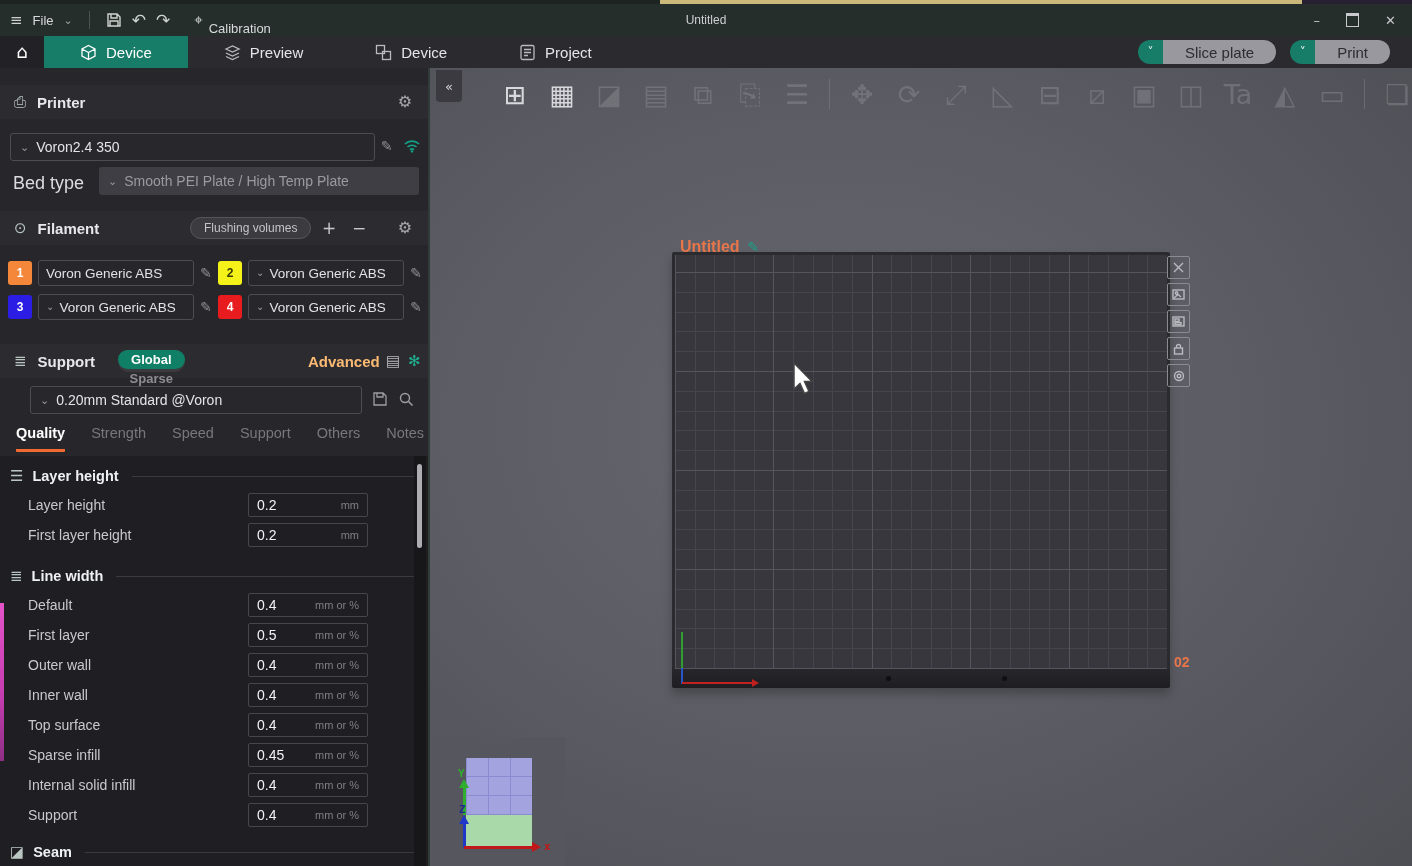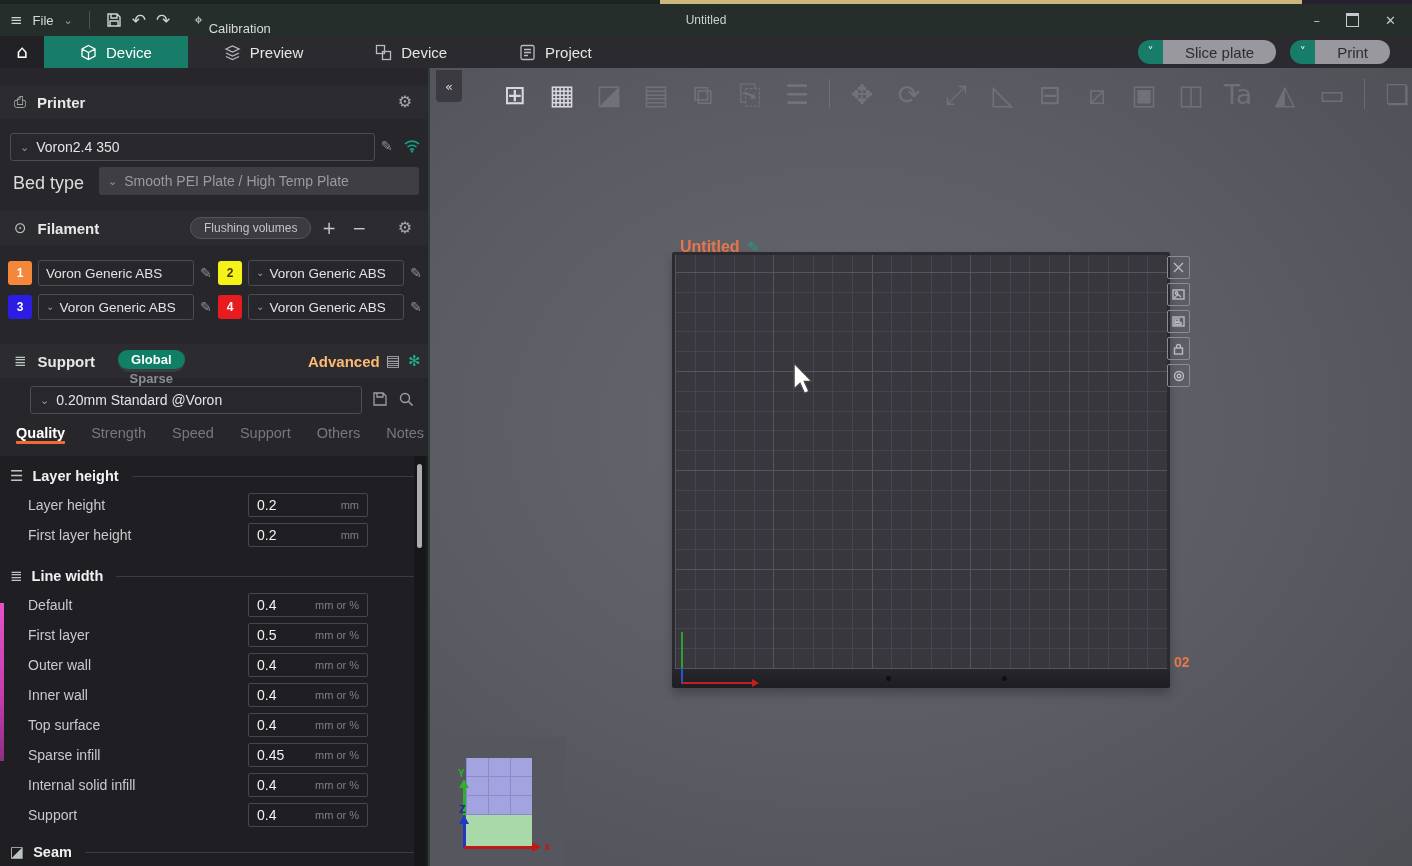--- a/index.html
+++ b/index.html
@@ -41,21 +41,21 @@
   .editic{color:#8f8f96;font-size:14px;}
   .pill{background:#3b3b40;border:1px solid #55555b;border-radius:11px;color:#c3c3c8;font-size:12px;padding:3px 13px;}
   .swatch{width:24px;height:24px;border-radius:3px;display:flex;align-items:center;justify-content:center;font-size:12px;font-weight:bold;}
   .fbox{height:26px;border:1px solid #4c4c52;border-radius:3px;display:flex;align-items:center;gap:5px;padding:0 7px;color:#e2e2e5;font-size:13.5px;box-sizing:border-box;}
   .seg{display:flex;background:#3a3a3f;border-radius:12px;align-items:center;height:22px;}
   .seg .on{background:#0f7f66;color:#fff;border-radius:12px;padding:2px 13px;font-size:13px;font-weight:bold;}
   .seg .off{color:#8d8d93;padding:2px 11px;font-size:13px;}
   .toggle{width:34px;height:18px;border-radius:9px;background:#0f7f66;position:relative;}
   .toggle:after{content:"";position:absolute;right:2px;top:2px;width:14px;height:14px;border-radius:50%;background:#fff;}
   .ptabs{position:absolute;left:16px;top:357px;display:flex;gap:26px;font-size:14.5px;}
-  .ptab{color:#77777d;}
+  .ptab{color:#77777d;padding-bottom:8px;}
   .ptab.active{color:#fff;font-weight:bold;border-bottom:3px solid #f06a31;border-radius:1px;}
   .params{position:absolute;left:0;top:388px;width:428px;height:410px;background:#1f1f23;}
   .ghdr{display:flex;align-items:center;gap:9px;color:#eef0f1;font-size:14.5px;font-weight:bold;padding:12px 0 6px 10px;}
   .ghdr .rule{flex:1;height:1px;background:#3a3a3f;margin:0 12px 0 4px;}
   .prow{display:flex;align-items:center;height:30px;padding-left:28px;}
   .plabel{color:#c9c9cd;font-size:14px;flex:1;}
   .pbox{width:120px;height:24px;border:1px solid #46464c;border-radius:2px;display:flex;align-items:center;margin-right:60px;padding:0 8px;box-sizing:border-box;}
   .pval{color:#f2f2f4;font-size:14px;flex:1;}
   .punit{color:#7e7e85;font-size:11px;}
   .scrolltrack{position:absolute;right:2px;top:0;width:12px;height:478px;background:#17171a;}

